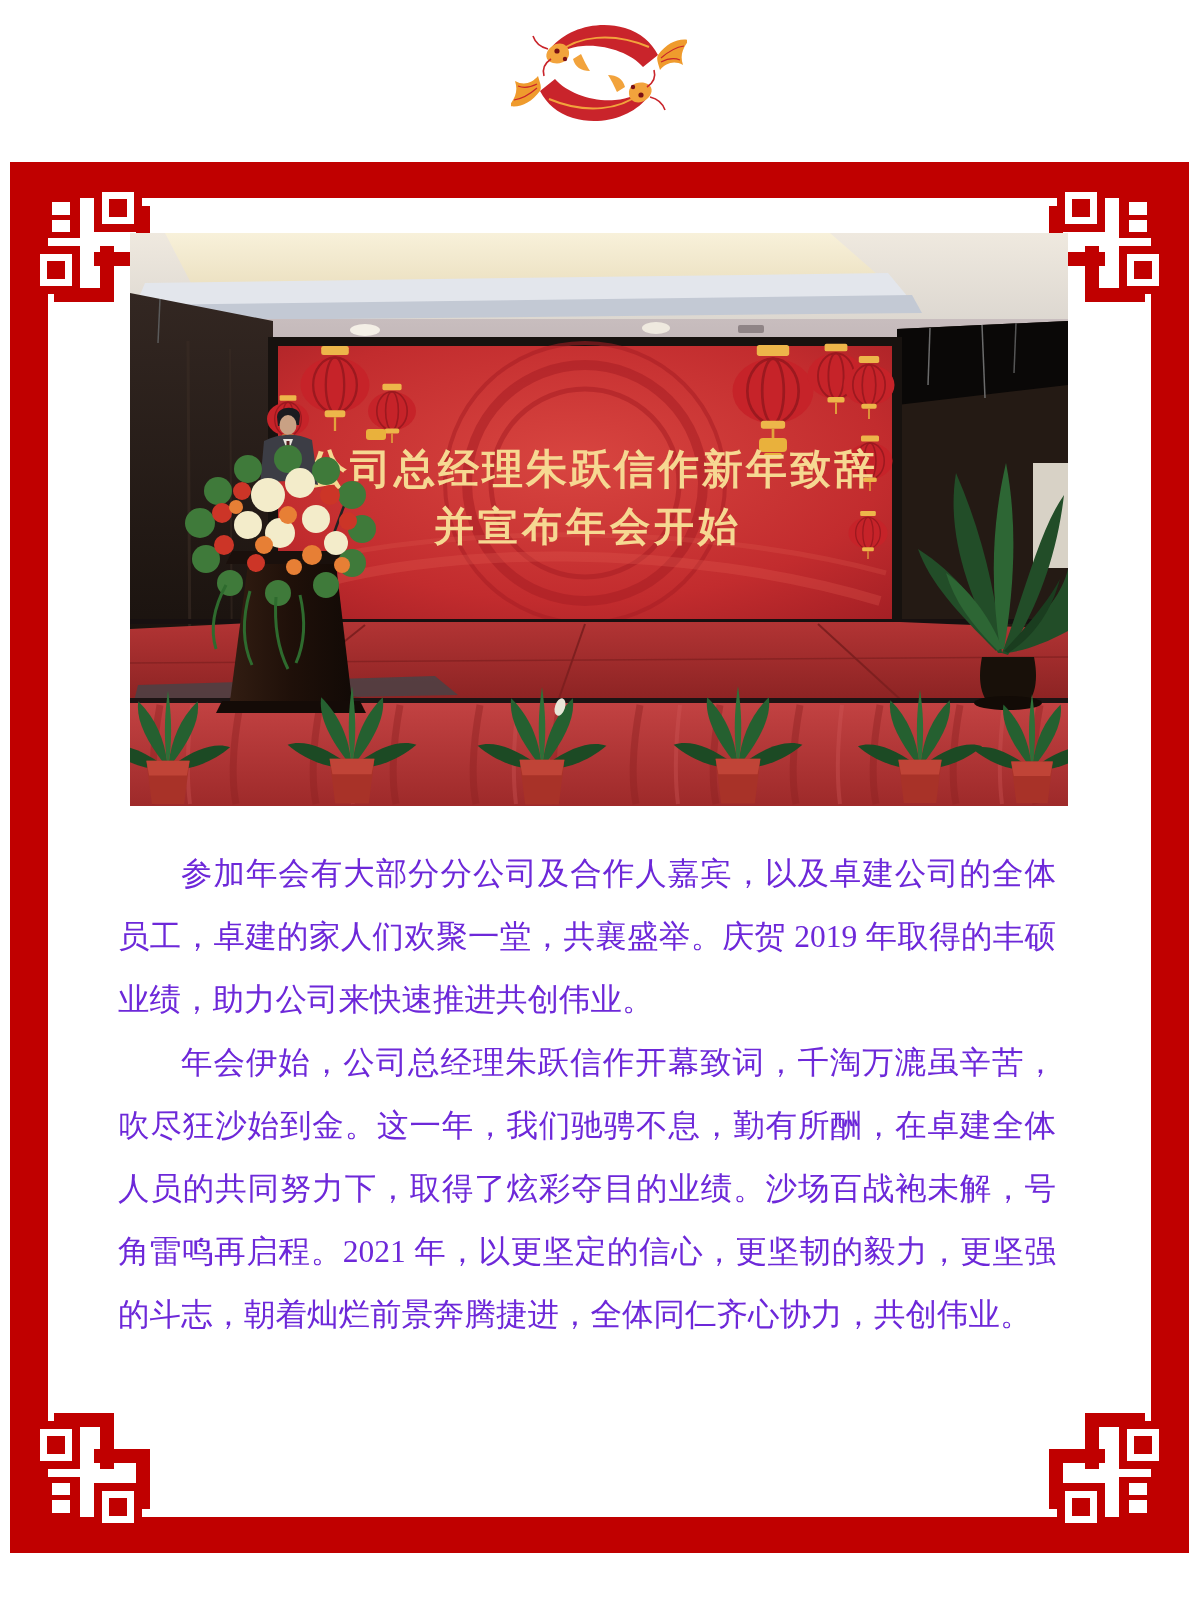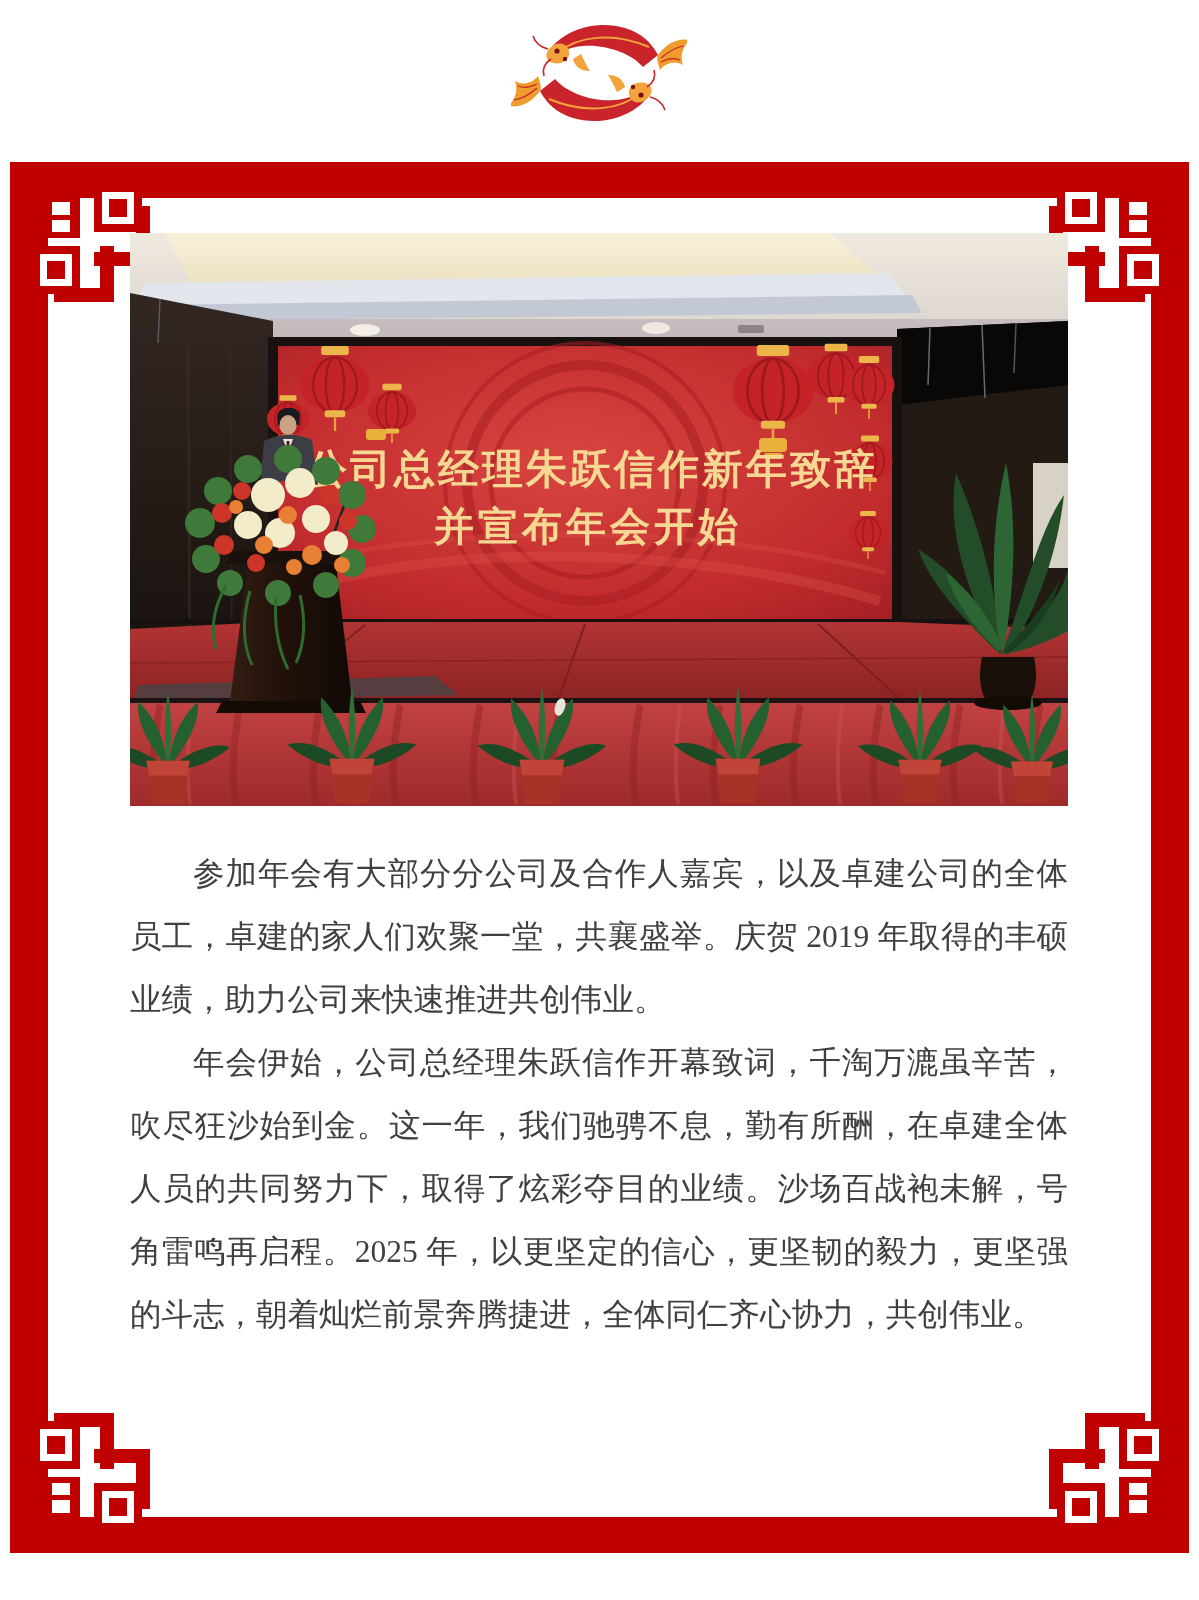--- a/index.html
+++ b/index.html
@@ -15,21 +15,21 @@
   .bar.right{left:1151px;top:162px;width:38px;height:1391px;}
   .corner{position:absolute;width:170px;height:170px;}
   .corner.tl{left:10px;top:162px;}
   .corner.tr{left:1019px;top:162px;transform:scaleX(-1);}
   .corner.bl{left:10px;top:1383px;transform:scaleY(-1);}
   .corner.br{left:1019px;top:1383px;transform:scale(-1,-1);}
   
   .photo{position:absolute;left:130px;top:233px;width:938px;height:573px;margin:0;}
   .photo svg{display:block;}
   
-  .article{position:absolute;left:130px;top:842px;width:938px;color:#404040;
+  .article{position:absolute;left:118px;top:842px;width:938px;color:#6d28d9;
            font-size:31.5px;line-height:63px;text-align:justify;}
   .article p{margin:0;text-indent:2em;}
 </style>
 </head>
 <body>
 
 <div class="page">
 
   <div class="logo">
     <svg width="176" height="106" viewBox="0 0 160 106">
@@ -386,16 +386,16 @@
         <use href="#plant" transform="translate(608,523) scale(1.4)"></use>
         <use href="#plant" transform="translate(790,524) scale(1.35)"></use>
         <use href="#plant" transform="translate(902,526) scale(1.3)"></use>
         <ellipse cx="430" cy="474" rx="5" ry="9" fill="#e8e6d8" transform="rotate(18 430 474)"></ellipse>
       </g>
     </svg>
   </figure>
 
   <article class="article">
     <p>参加年会有大部分分公司及合作人嘉宾，以及卓建公司的全体员工，卓建的家人们欢聚一堂，共襄盛举。庆贺 2019 年取得的丰硕业绩，助力公司来快速推进共创伟业。</p>
-    <p>年会伊始，公司总经理朱跃信作开幕致词，千淘万漉虽辛苦，吹尽狂沙始到金。这一年，我们驰骋不息，勤有所酬，在卓建全体人员的共同努力下，取得了炫彩夺目的业绩。沙场百战袍未解，号角雷鸣再启程。2025 年，以更坚定的信心，更坚韧的毅力，更坚强的斗志，朝着灿烂前景奔腾捷进，全体同仁齐心协力，共创伟业。</p>
+    <p>年会伊始，公司总经理朱跃信作开幕致词，千淘万漉虽辛苦，吹尽狂沙始到金。这一年，我们驰骋不息，勤有所酬，在卓建全体人员的共同努力下，取得了炫彩夺目的业绩。沙场百战袍未解，号角雷鸣再启程。2021 年，以更坚定的信心，更坚韧的毅力，更坚强的斗志，朝着灿烂前景奔腾捷进，全体同仁齐心协力，共创伟业。</p>
   </article>
 
 </div>
 
 </body></html>

